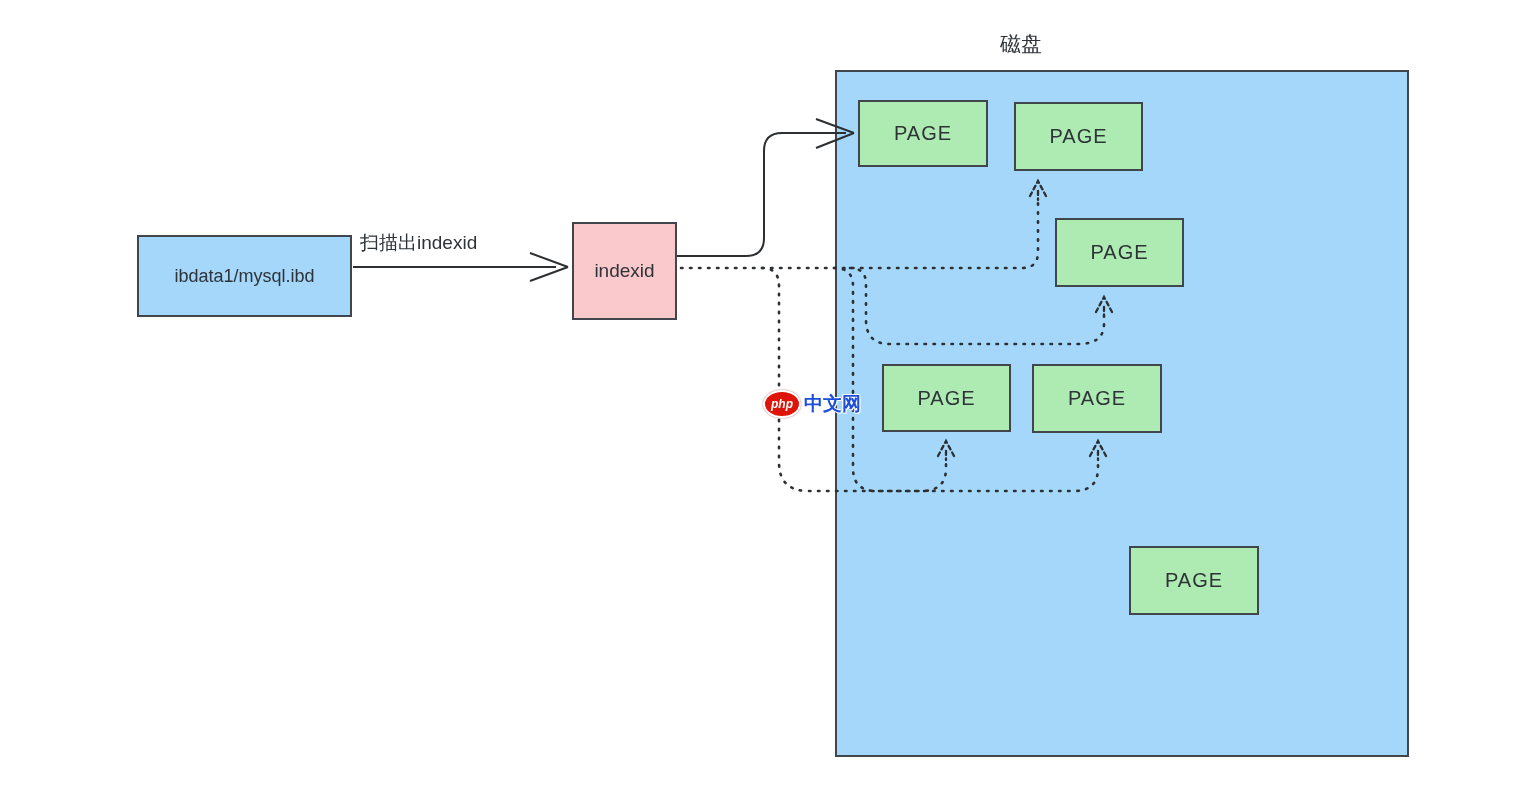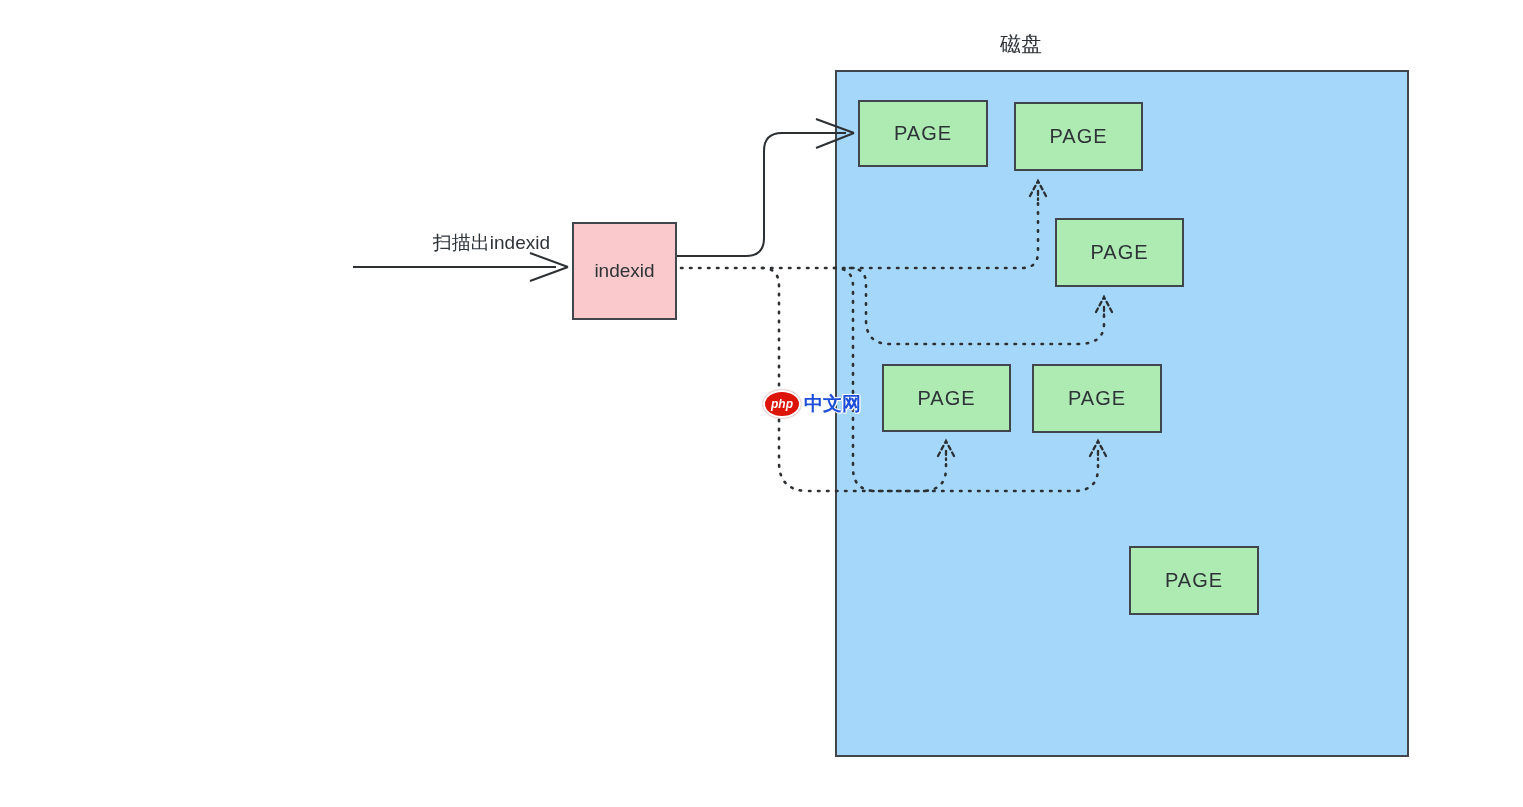--- a/index.html
+++ b/index.html
@@ -73,21 +73,21 @@
     position: absolute;
     left: 897px; top: 30px; width: 160px;
     text-align: center;
     font-size: 21px;
     color: var(--text);
     z-index: 3;
   }
   .scan-label {
     position: absolute;
     left: 316px; top: 230px; width: 190px;
-    text-align: right;
+    text-align: left;
     font-size: 19px;
     color: var(--text);
     z-index: 3;
   }
   .watermark {
     position: absolute;
     left: 719px; top: 390px;
     display: flex;
     align-items: center;
     gap: 3px;
@@ -143,20 +143,23 @@
       <path d="M 1052 312 L 1060 297 L 1068 312 M 1060 307 V 316"></path>
       <path d="M 894 456 L 902 441 L 910 456 M 902 451 V 460"></path>
       <path d="M 1046 456 L 1054 441 L 1062 456 M 1054 451 V 460"></path>
     </g>
   </svg>
 
   <div class="disk-title">磁盘</div>
 
   <div class="scan-label">扫描出indexid</div>
 
+  <div class="node source">
+    <span>ibdata1/mysql.ibd</span>
+  </div>
 
   <div class="node indexid">
     <span>indexid</span>
   </div>
 
   <div class="node page p1">
     <span>PAGE</span>
   </div>
   <div class="node page p2">
     <span>PAGE</span>

